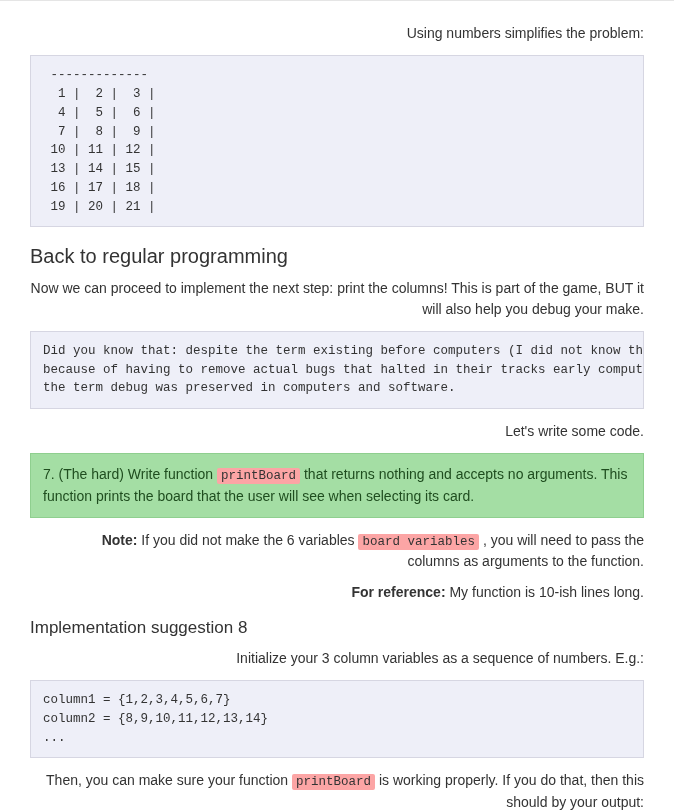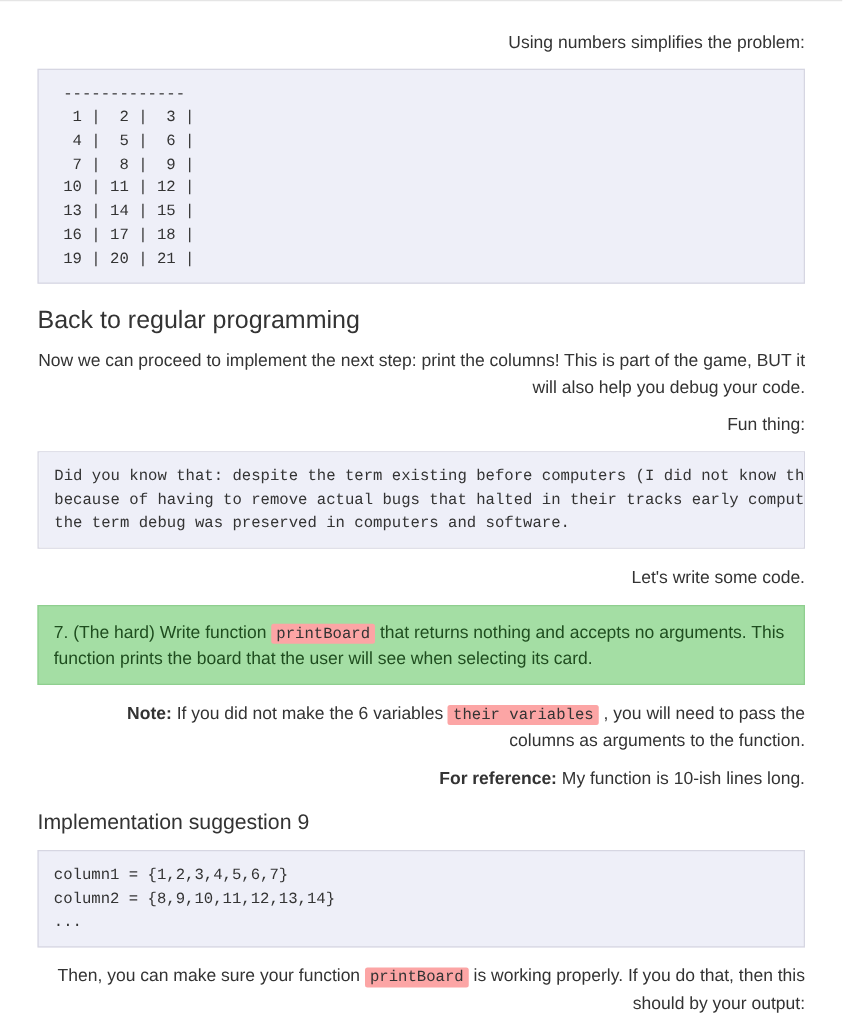--- a/index.html
+++ b/index.html
@@ -75,44 +75,44 @@
   1 |  2 |  3 |
   4 |  5 |  6 |
   7 |  8 |  9 |
  10 | 11 | 12 |
  13 | 14 | 15 |
  16 | 17 | 18 |
  19 | 20 | 21 |</pre>
 
   <h2>Back to regular programming</h2>
 
-  <p>Now we can proceed to implement the next step: print the columns! This is part of the game, BUT it will also help you debug your code.</p>
+  <p>Now we can proceed to implement the next step: print the columns! This is part of the game, BUT it will also help you debug your make.</p>
 
-  <p>Fun thing:</p>
 
   <pre class="codeblock">Did you know that: despite the term existing before computers (I did not know this!),
 because of having to remove actual bugs that halted in their tracks early computers,
 the term debug was preserved in computers and software.</pre>
 
   <p>Let's write some code.</p>
 
   <div class="taskbox">
     <span>7. (The hard) Write function </span><code class="inline">printBoard</code><span> that returns nothing and accepts no arguments. This function prints the board that the user will see when selecting its card.</span>
   </div>
 
   <p>
-    <span class="strong">Note:</span><span> If you did not make the 6 variables </span><code class="inline">their variables</code><span> , you will need to pass the columns as arguments to the function.</span>
+    <span class="strong">Note:</span><span> If you did not make the 6 variables </span><code class="inline">board variables</code><span> , you will need to pass the columns as arguments to the function.</span>
   </p>
 
   <p>
     <span class="strong">For reference:</span><span> My function is 10-ish lines long.</span>
   </p>
 
-  <h3>Implementation suggestion 9</h3>
+  <h3>Implementation suggestion 8</h3>
 
+  <p>Initialize your 3 column variables as a sequence of numbers. E.g.:</p>
 
   <pre class="codeblock">column1 = {1,2,3,4,5,6,7}
 column2 = {8,9,10,11,12,13,14}
 ...</pre>
 
   <p>
     <span>Then, you can make sure your function </span><code class="inline">printBoard</code><span> is working properly. If you do that, then this should by your output:</span>
   </p>
 
 </div>

